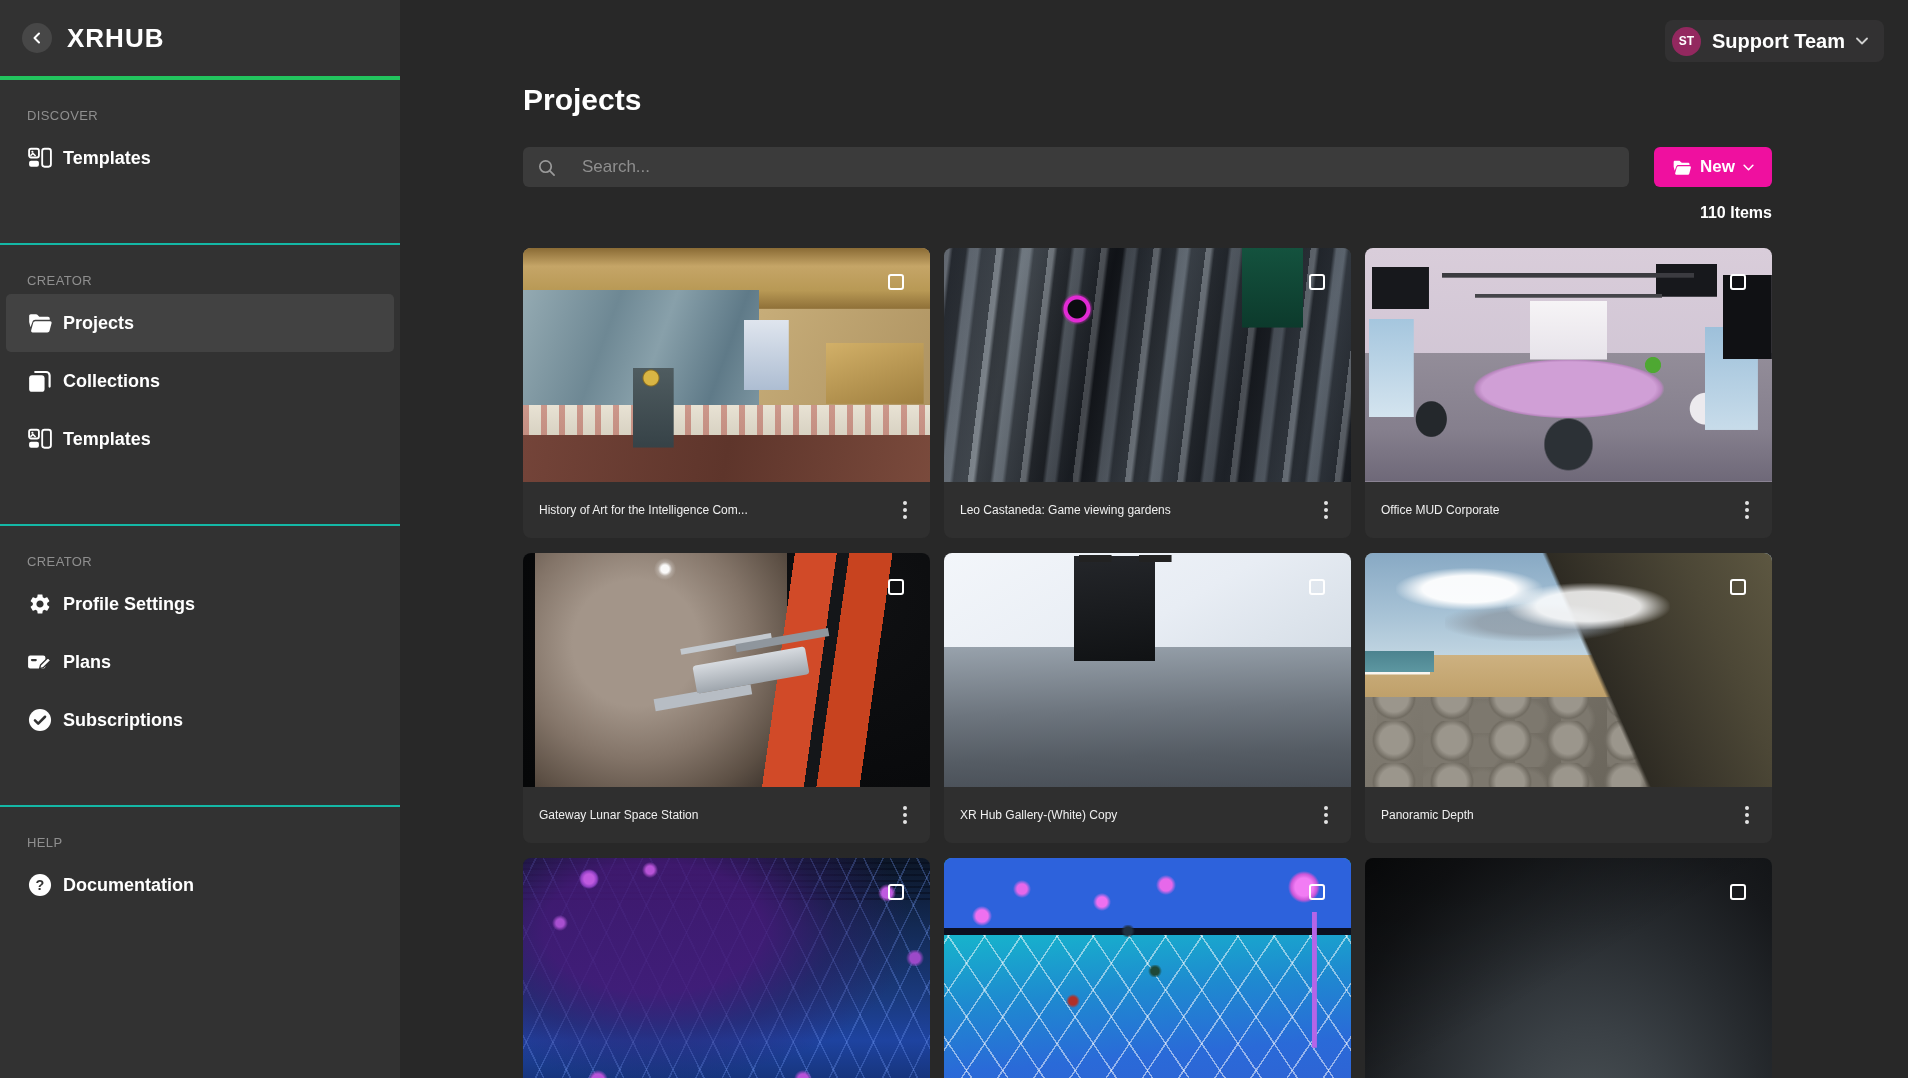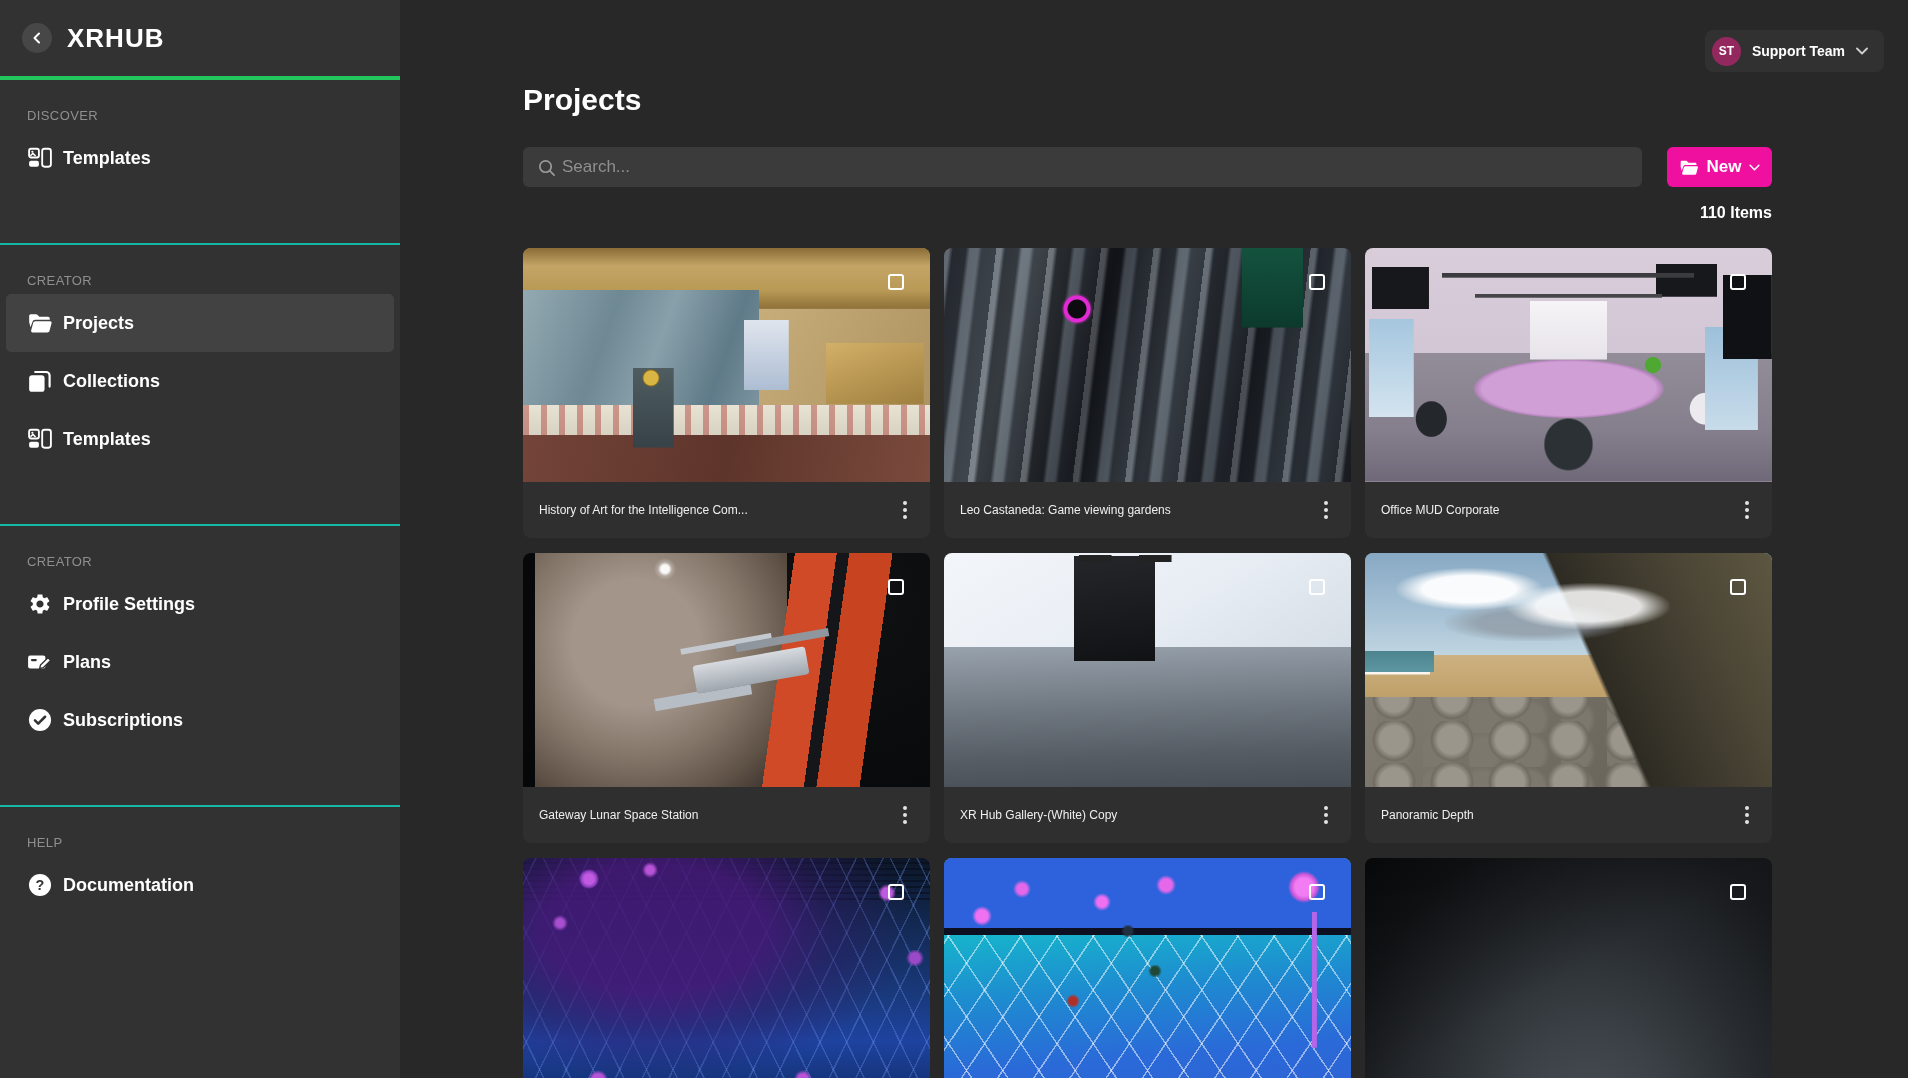--- a/index.html
+++ b/index.html
@@ -19,32 +19,32 @@
 
   .side-section { padding:28px 0 56px; border-bottom:2px solid #14b8a6; }
   .side-section:last-child { border-bottom:none; }
   .side-label { font-size:13px; color:#8f8f8f; letter-spacing:.4px; margin:0 0 5px 27px; height:16px; }
   .side-item { display:flex; align-items:center; gap:10px; height:58px; margin:0 6px; padding:0 12px 0 21px; border-radius:5px; font-size:18px; font-weight:700; cursor:pointer; }
   .side-item.active { background:#424242; }
   .side-icon { width:26px; height:24px; display:flex; align-items:center; justify-content:center; flex-shrink:0; }
 
   
   .main { flex:1; position:relative; height:100%; }
-  .user-chip { position:absolute; top:30px; right:24px; height:42px; background:#323132; border-radius:8px; display:flex; align-items:center; gap:11px; padding:0 16px 0 7px; cursor:pointer; }
+  .user-chip { position:absolute; top:20px; right:24px; height:42px; background:#323132; border-radius:8px; display:flex; align-items:center; gap:11px; padding:0 16px 0 7px; cursor:pointer; }
   .avatar { width:29px; height:29px; border-radius:50%; background:#93285f; display:flex; align-items:center; justify-content:center; font-size:12px; font-weight:700; }
-  .user-name { font-size:14px; font-weight:700; }
+  .user-name { font-size:20px; font-weight:700; }
 
   .content { width:1249px; margin-left:123px; padding-top:83px; }
   .page-title { font-size:30px; font-weight:700; }
 
   .toolbar { display:flex; gap:25px; margin-top:30px; }
-  .search-box { flex:1; height:40px; background:#3b3b3b; border-radius:6px; display:flex; align-items:center; padding:0 14px; gap:6px; }
+  .search-box { flex:1; height:40px; background:#3b3b3b; border-radius:6px; display:flex; align-items:center; padding:0 14px; gap:26px; }
   .search-box input { flex:1; background:transparent; border:none; outline:none; color:#ddd; font-size:17px; font-family:"Liberation Sans", sans-serif; }
   .search-box input::placeholder { color:#8f8f8f; }
-  .new-btn { width:105px; height:40px; background:#ef109f; border:none; border-radius:6px; color:#fff; display:flex; align-items:center; justify-content:center; gap:8px; font-size:17px; font-weight:700; font-family:"Liberation Sans", sans-serif; cursor:pointer; }
+  .new-btn { width:118px; height:40px; background:#ef109f; border:none; border-radius:6px; color:#fff; display:flex; align-items:center; justify-content:center; gap:8px; font-size:17px; font-weight:700; font-family:"Liberation Sans", sans-serif; cursor:pointer; }
 
   .items-count { text-align:right; margin-top:17px; font-size:16px; font-weight:700; }
 
   .grid { margin-top:26px; display:grid; grid-template-columns:repeat(3, 407px); gap:15px 14px; }
   .card { border-radius:8px; overflow:hidden; background:#2f2f2f; cursor:pointer; }
   .thumb { height:234px; position:relative; }
   .check { position:absolute; top:26px; right:26px; width:16px; height:16px; border:2px solid #fff; border-radius:3px; cursor:pointer; }
   .card-footer { height:56px; display:flex; align-items:center; padding:0 10px 0 16px; }
   .card-title { flex:1; font-size:12px; color:#efefef; white-space:nowrap; overflow:hidden; }
   .kebab { width:30px; height:34px; display:flex; flex-direction:column; align-items:center; justify-content:center; gap:3px; cursor:pointer; }

